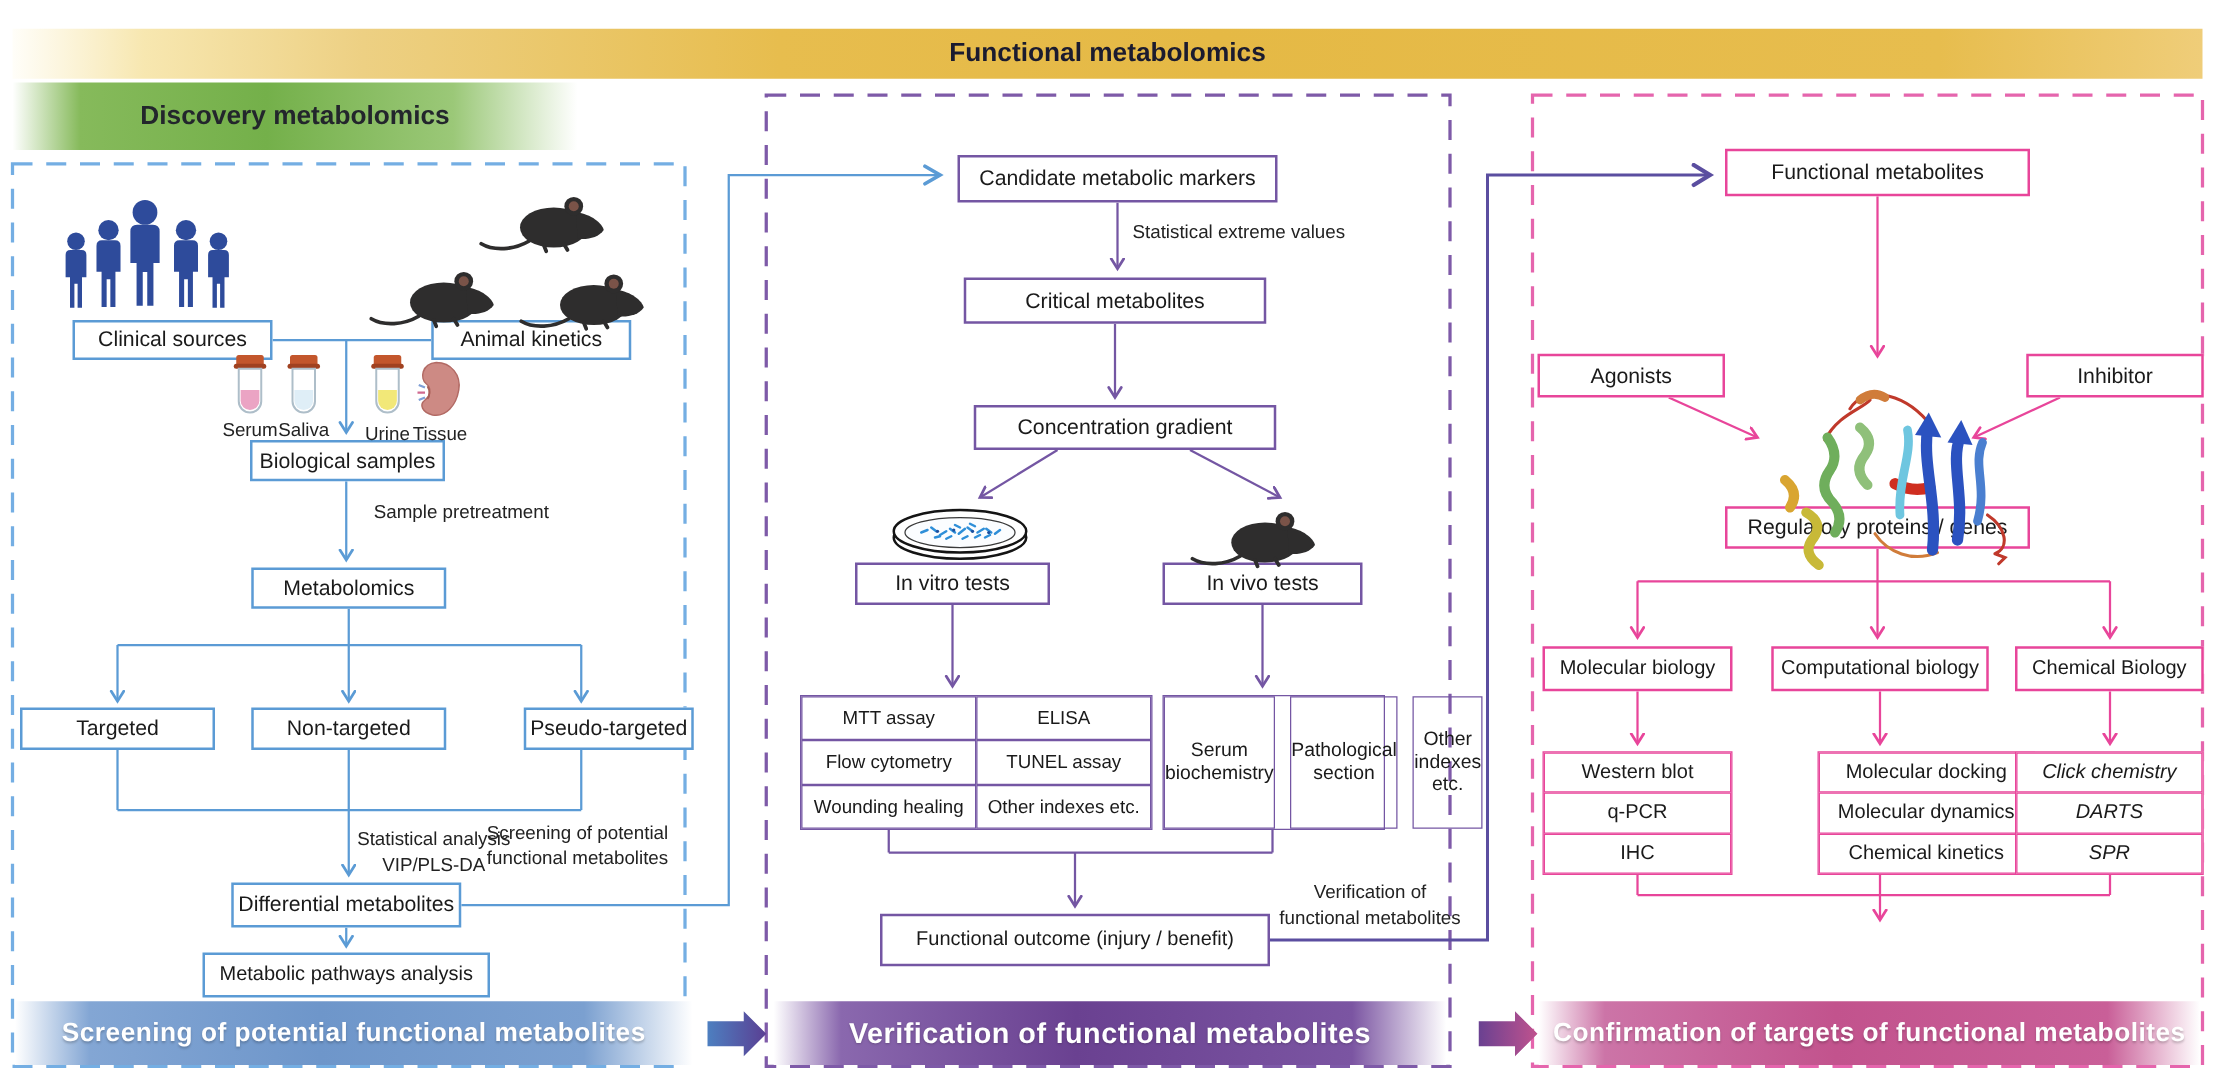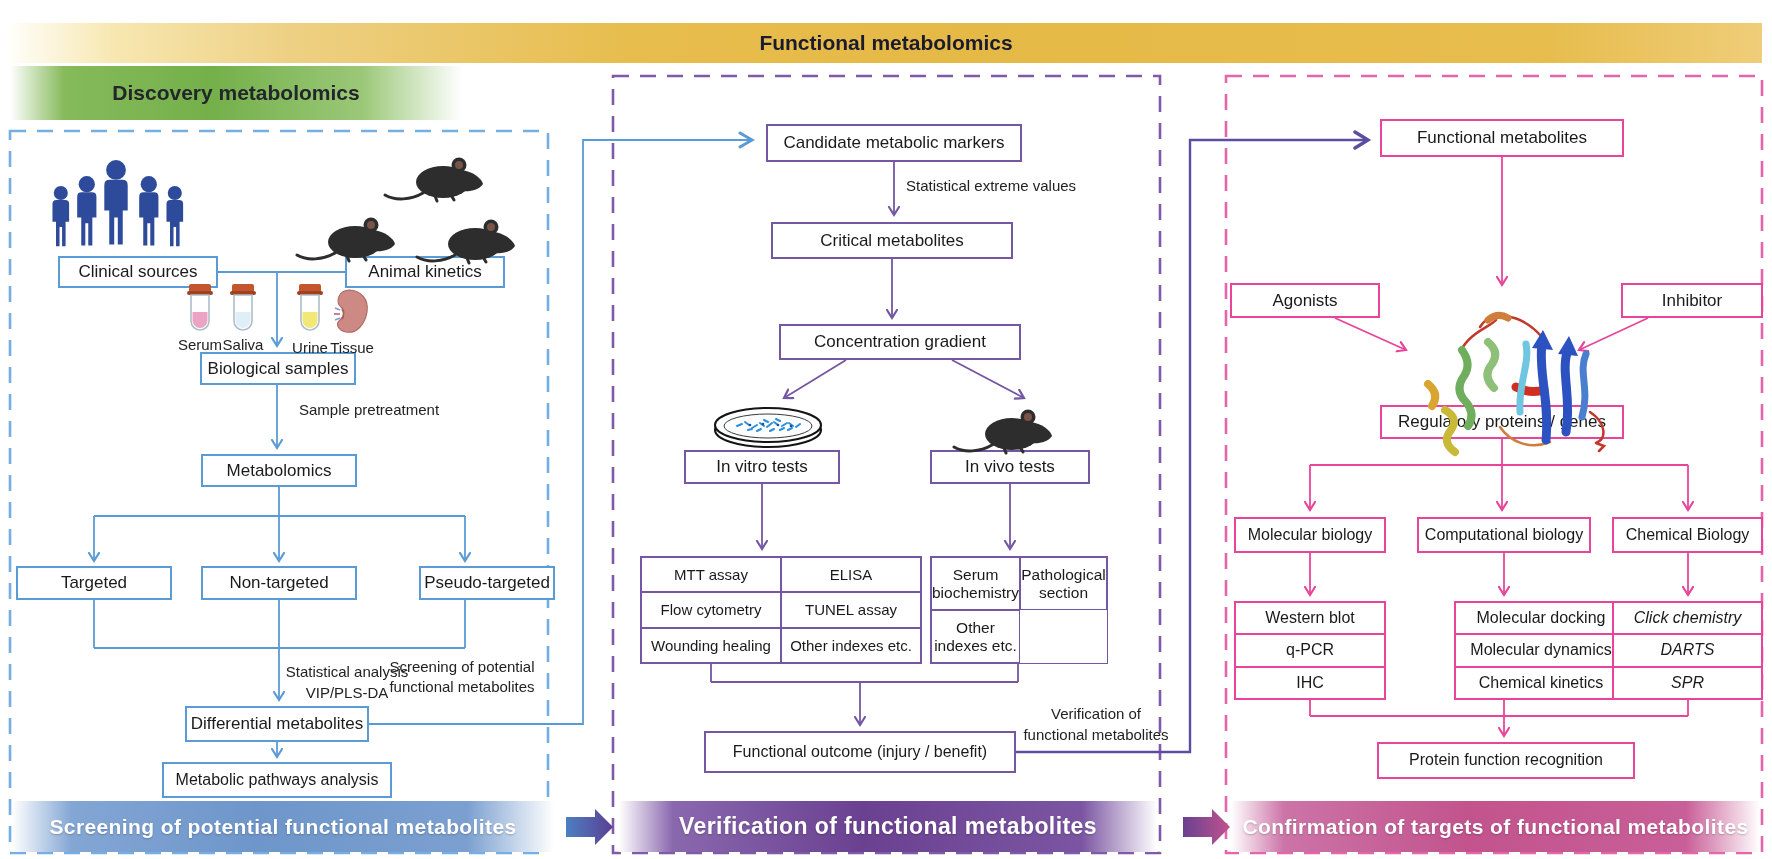--- a/index.html
+++ b/index.html
@@ -173,34 +173,33 @@
 
   <div class="tbl purple" style="left:640px;top:556px;width:282px;height:108px;grid-template-columns:1fr 1fr;grid-auto-rows:1fr;">
     <div>MTT assay</div>
     <div>ELISA</div>
     <div>Flow cytometry</div>
     <div>TUNEL assay</div>
     <div>Wounding healing</div>
     <div>Other indexes etc.</div>
   </div>
 
-  <div class="tbl purple" style="left:930px;top:556px;width:178px;height:108px;grid-template-columns:1fr 1fr;grid-auto-rows:1fr;">
+  <div class="tbl purple" style="left:930px;top:556px;width:178px;height:108px;grid-template-columns:1fr 1fr 1fr;grid-auto-rows:1fr;gap:12px;">
     <div style="font-size:15.5px;">Serum biochemistry</div>
     <div style="font-size:15.5px;">Pathological section</div>
     <div style="font-size:15.5px;">Other indexes etc.</div>
   </div>
 
   <div class="box b-pink" style="left:1380px;top:119px;width:244px;height:38px;">Functional metabolites</div>
   <div class="box b-pink" style="left:1230px;top:283px;width:150px;height:35px;">Agonists</div>
   <div class="box b-pink" style="left:1621px;top:283px;width:142px;height:35px;">Inhibitor</div>
   <div class="box b-pink" style="left:1380px;top:405px;width:244px;height:34px;">Regulatory proteins / genes</div>
   <div class="box b-pink fs16" style="left:1234px;top:517px;width:152px;height:36px;">Molecular biology</div>
   <div class="box b-pink fs16" style="left:1417px;top:517px;width:174px;height:36px;">Computational biology</div>
   <div class="box b-pink fs16" style="left:1612px;top:517px;width:151px;height:36px;">Chemical Biology</div>
-  <div class="box b-pink fs16" style="left:1377px;top:742px;width:258px;height:37px;">Protein function recognition</div>
 
   <div class="tbl pink" style="left:1234px;top:601px;width:152px;height:99px;grid-template-columns:1fr;grid-auto-rows:1fr;">
     <div>Western blot</div>
     <div>q-PCR</div>
     <div>IHC</div>
   </div>
   <div class="tbl pink" style="left:1417px;top:601px;width:174px;height:99px;grid-template-columns:1fr;grid-auto-rows:1fr;margin-left:37px;">
     <div>Molecular docking</div>
     <div>Molecular dynamics</div>
     <div>Chemical kinetics</div>

